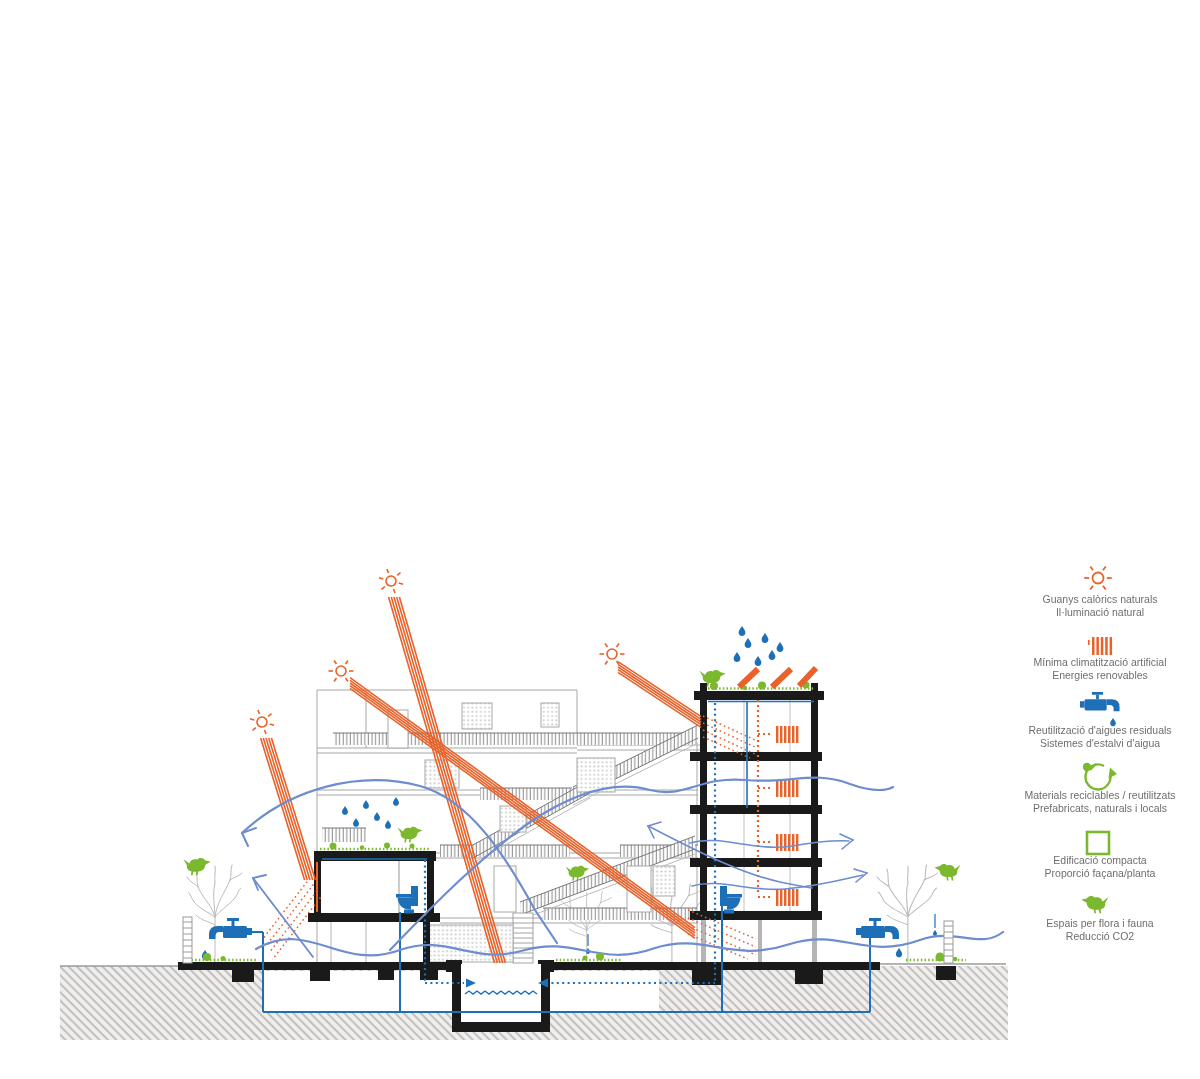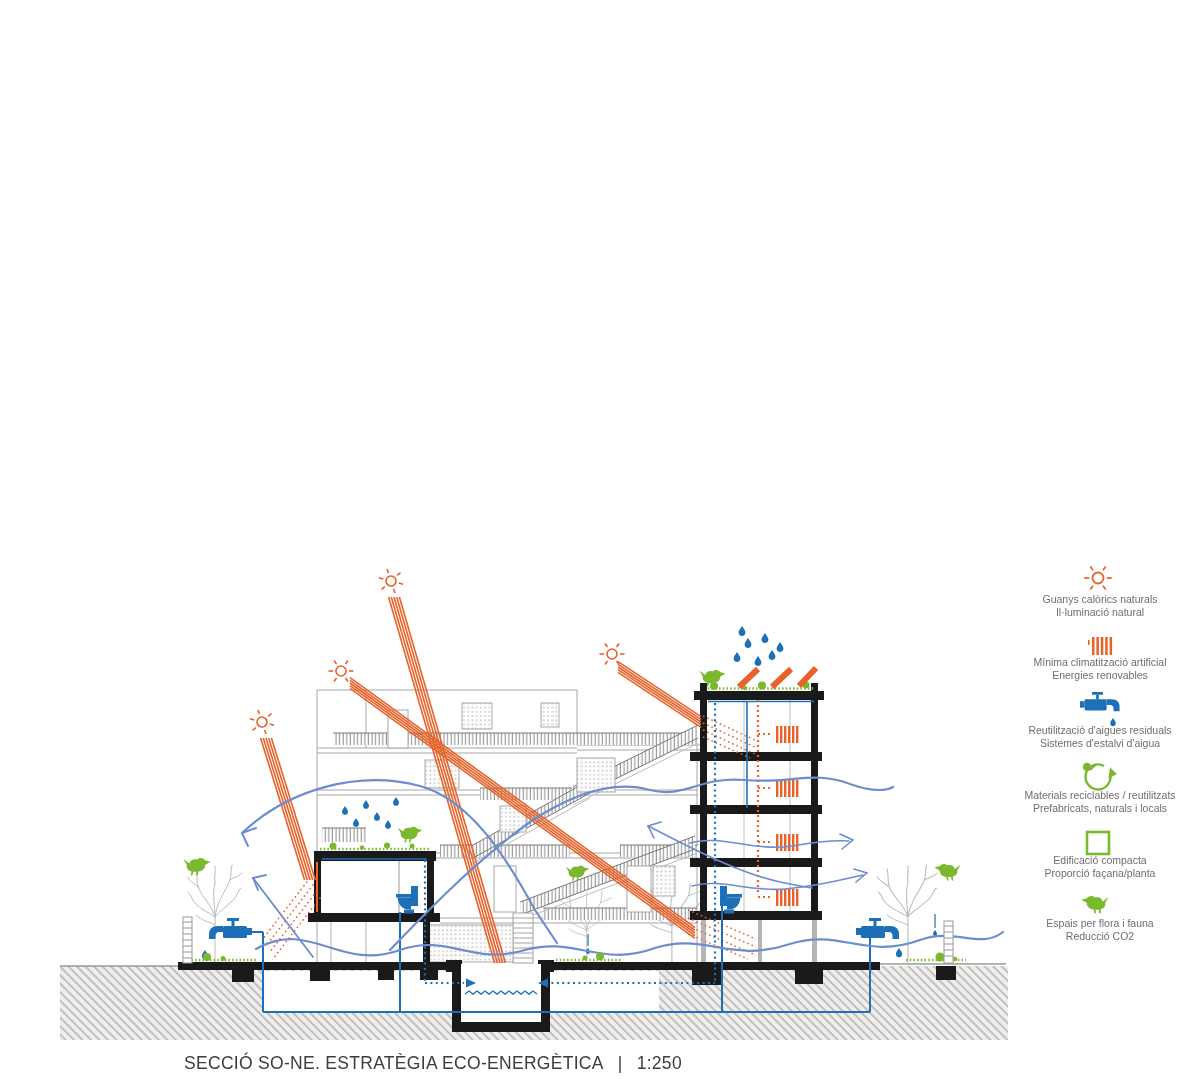--- a/index.html
+++ b/index.html
@@ -459,17 +459,14 @@
   <div class="legend-item" style="top:854px">
     <div>Edificació compacta</div>
     <div>Proporció façana/planta</div>
   </div>
   <div class="legend-item" style="top:917px">
     <div>Espais per flora i fauna</div>
     <div>Reducció CO2</div>
   </div>
 </div>
 
-<div class="drawing-title">
-  <span>SECCIÓ SO-NE. ESTRATÈGIA ECO-ENERGÈTICA</span><span class="sep">|</span><span>1:250</span>
+
 </div>
 
-</div>
-
 </body></html>

